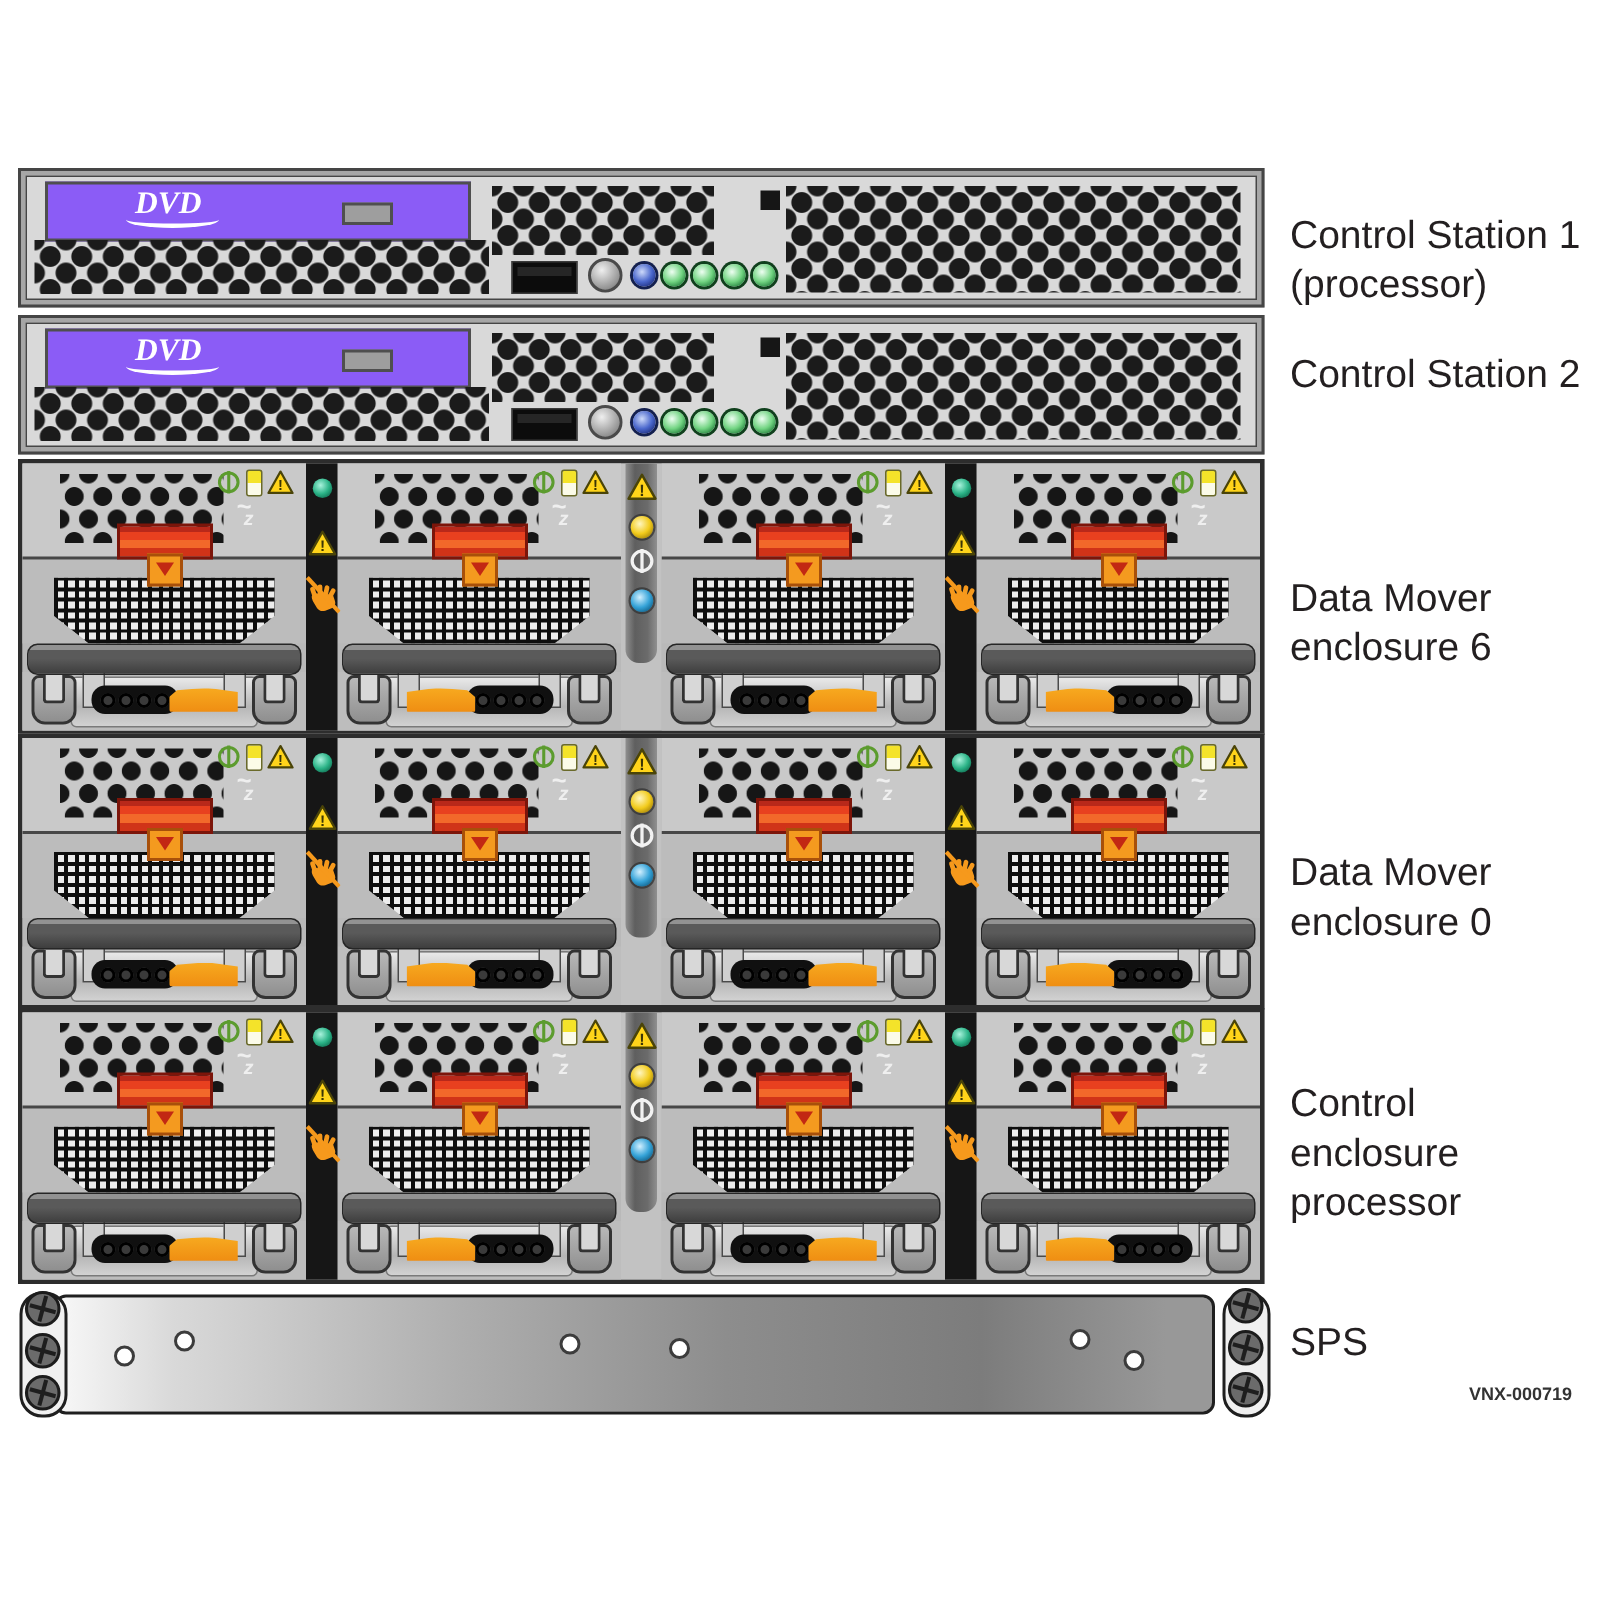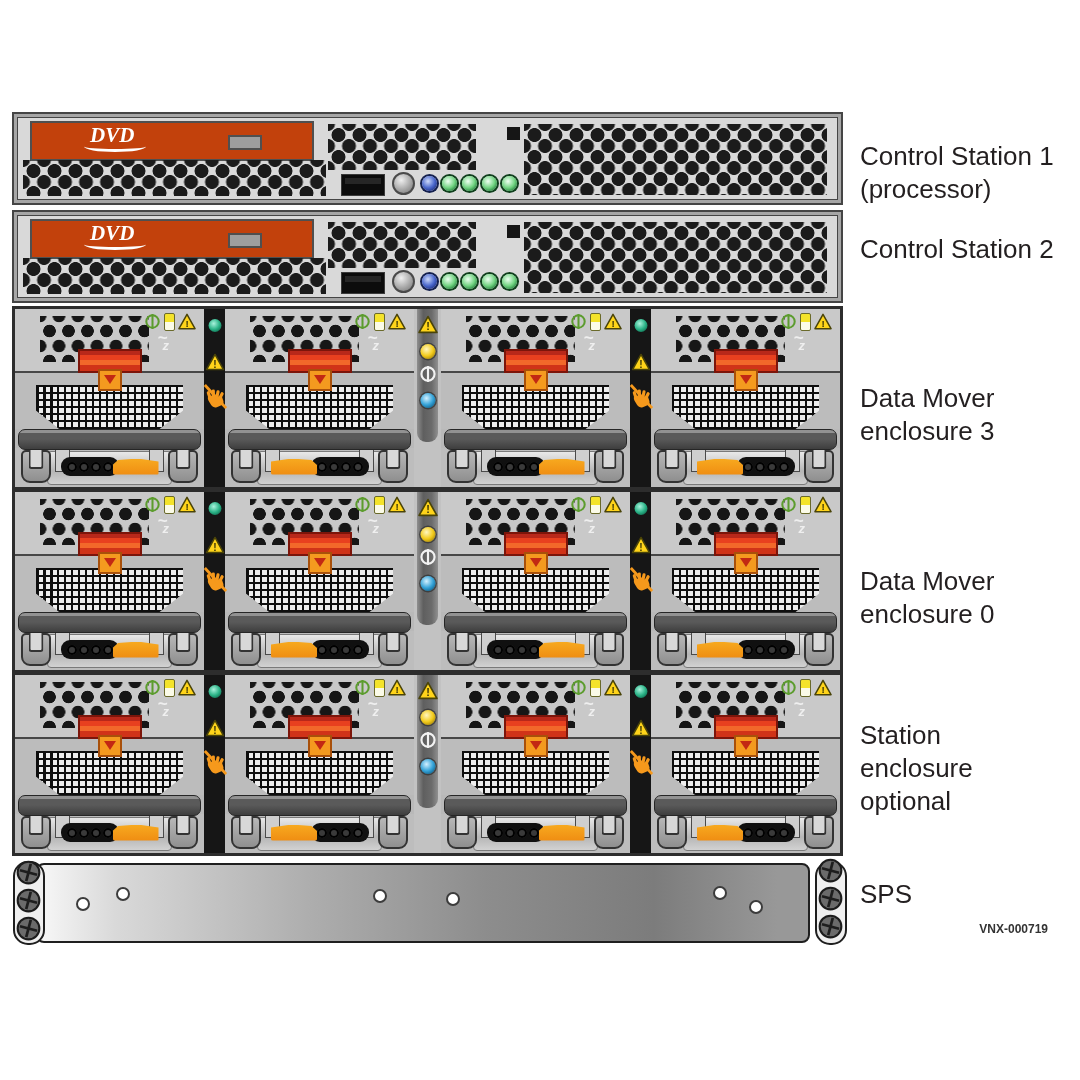--- a/index.html
+++ b/index.html
@@ -18,21 +18,21 @@
       radial-gradient(circle, #161616 6px, transparent 6.6px),
       radial-gradient(circle, #161616 6px, transparent 6.6px);
     background-size:19px 30px;
     background-position:0 0, 9.5px 15px;}
 
   
   .cs{position:absolute;left:12px;width:831px;height:93px;background:#a6a6a6;
       border:2px solid #454545;padding:3px;box-sizing:border-box;}
   .cs-inner{position:relative;width:100%;height:100%;background:#d9d9d9;
       border:1px solid #454545;box-sizing:border-box;}
-  .dvd-panel{position:absolute;left:12px;top:3px;width:280px;height:36px;background:#c2410c;
+  .dvd-panel{position:absolute;left:12px;top:3px;width:280px;height:36px;background:#8b5cf6;
       border:2px solid #4f4f4f;}
   .dvd-text{position:absolute;left:58px;top:0px;color:#fff;
       font-family:"Liberation Serif",serif;font-style:italic;font-weight:bold;font-size:21px;}
   .dvd-swoosh{position:absolute;left:52px;top:18px;width:62px;height:8px;
       border-bottom:3px solid #fff;border-radius:50%;}
   .eject{position:absolute;left:196px;top:12px;width:30px;height:11px;background:#9e9e9e;
       border:2px solid #4f4f4f;}
   .usb{position:absolute;left:323px;top:56px;width:42px;height:20px;background:#0c0c0c;
       border:1px solid #3a3a3a;}
   .usb::after{content:"";position:absolute;left:3px;top:3px;right:3px;height:6px;background:#262626;}
@@ -923,28 +923,28 @@
 
   <div class="lbl" style="top:140px;">
     <div>Control Station 1</div>
     <div>(processor)</div>
   </div>
   <div class="lbl" style="top:233px;">
     <div>Control Station 2</div>
   </div>
   <div class="lbl" style="top:382px;">
     <div>Data Mover</div>
-    <div>enclosure 3</div>
+    <div>enclosure 6</div>
   </div>
   <div class="lbl" style="top:565px;">
     <div>Data Mover</div>
     <div>enclosure 0</div>
   </div>
   <div class="lbl" style="top:719px;">
-    <div>Station</div>
+    <div>Control</div>
     <div>enclosure</div>
-    <div>optional</div>
+    <div>processor</div>
   </div>
   <div class="lbl" style="top:878px;">
     <div>SPS</div>
   </div>
   <div class="fig-id">VNX-000719</div>
 </div>
 
 </body></html>

